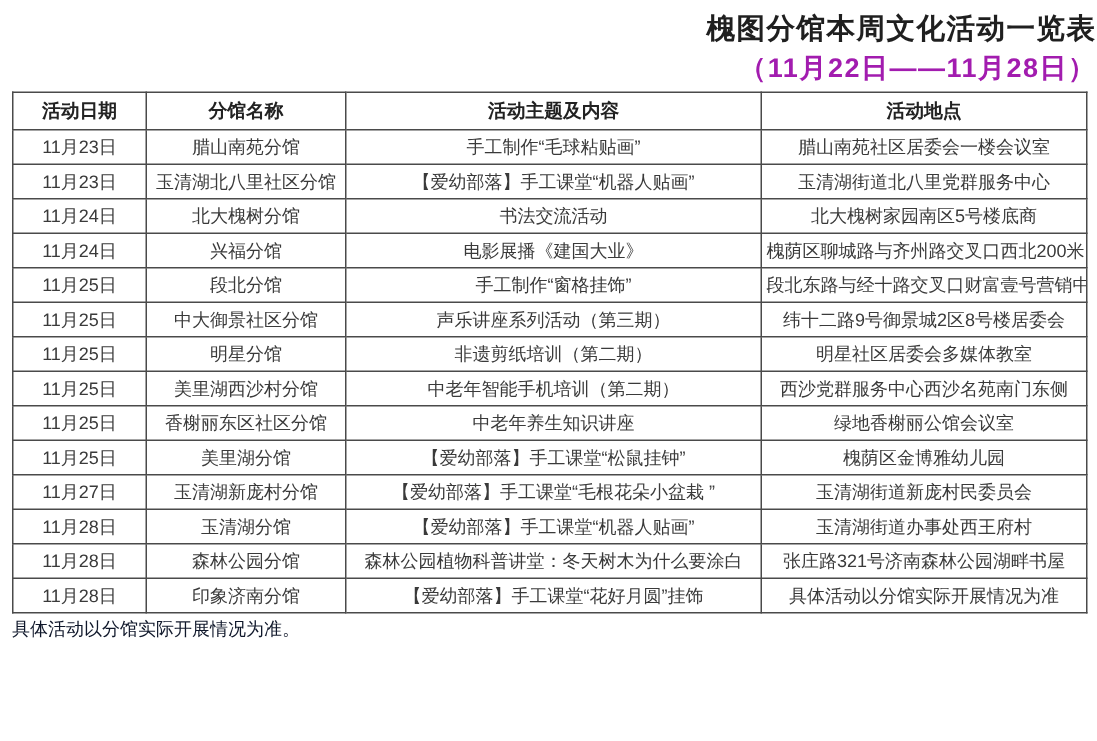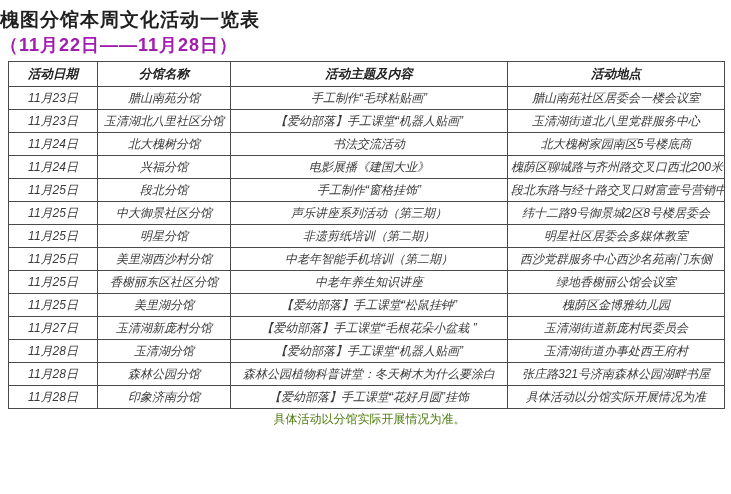--- a/index.html
+++ b/index.html
@@ -10,21 +10,21 @@
     font-family: "Liberation Sans", "DejaVu Sans", sans-serif;
     color: #2f2f2f;
     overflow: hidden;
   }
   .page {
     position: relative;
     width: 731px; height: 494px;
     background: #fff;
   }
   .title-block {
-    text-align: left;
+    text-align: right;
     padding-top: 8px;
   }
   .main-title {
     font-size: 19px;
     font-weight: bold;
     color: #1f1f1f;
     letter-spacing: 1px;
     line-height: 24px;
   }
   .sub-title {
@@ -33,21 +33,20 @@
     color: #a21caf;
     letter-spacing: 1px;
     line-height: 24px;
     margin-top: 1px;
   }
   table.activities {
     border-collapse: collapse;
     table-layout: fixed;
     width: 716px;
     margin: 4px 0 0 8px;
-    font-style: italic;
   }
   table.activities th,
   table.activities td {
     border: 1px solid #4a4a4a;
     text-align: center;
     vertical-align: middle;
     font-size: 12px;
     color: #3a3a3a;
     padding: 1px 3px;
     height: 23px;
@@ -60,24 +59,23 @@
     color: #222;
     height: 25px;
     font-size: 12.5px;
   }
   col.c1 { width: 89px; }
   col.c2 { width: 133px; }
   col.c3 { width: 277px; }
   col.c4 { width: 217px; }
   .footnote {
     font-size: 12px;
-    color: #4d7c0f;
+    color: #0f172a;
     margin: 3px 0 0 8px;
     line-height: 14px;
-    text-align: center;
   }
 </style>
 </head>
 <body>
 
 <div class="page">
 
   <div class="title-block">
     <div class="main-title">槐图分馆本周文化活动一览表</div>
     <div class="sub-title">（11月22日——11月28日）</div>

